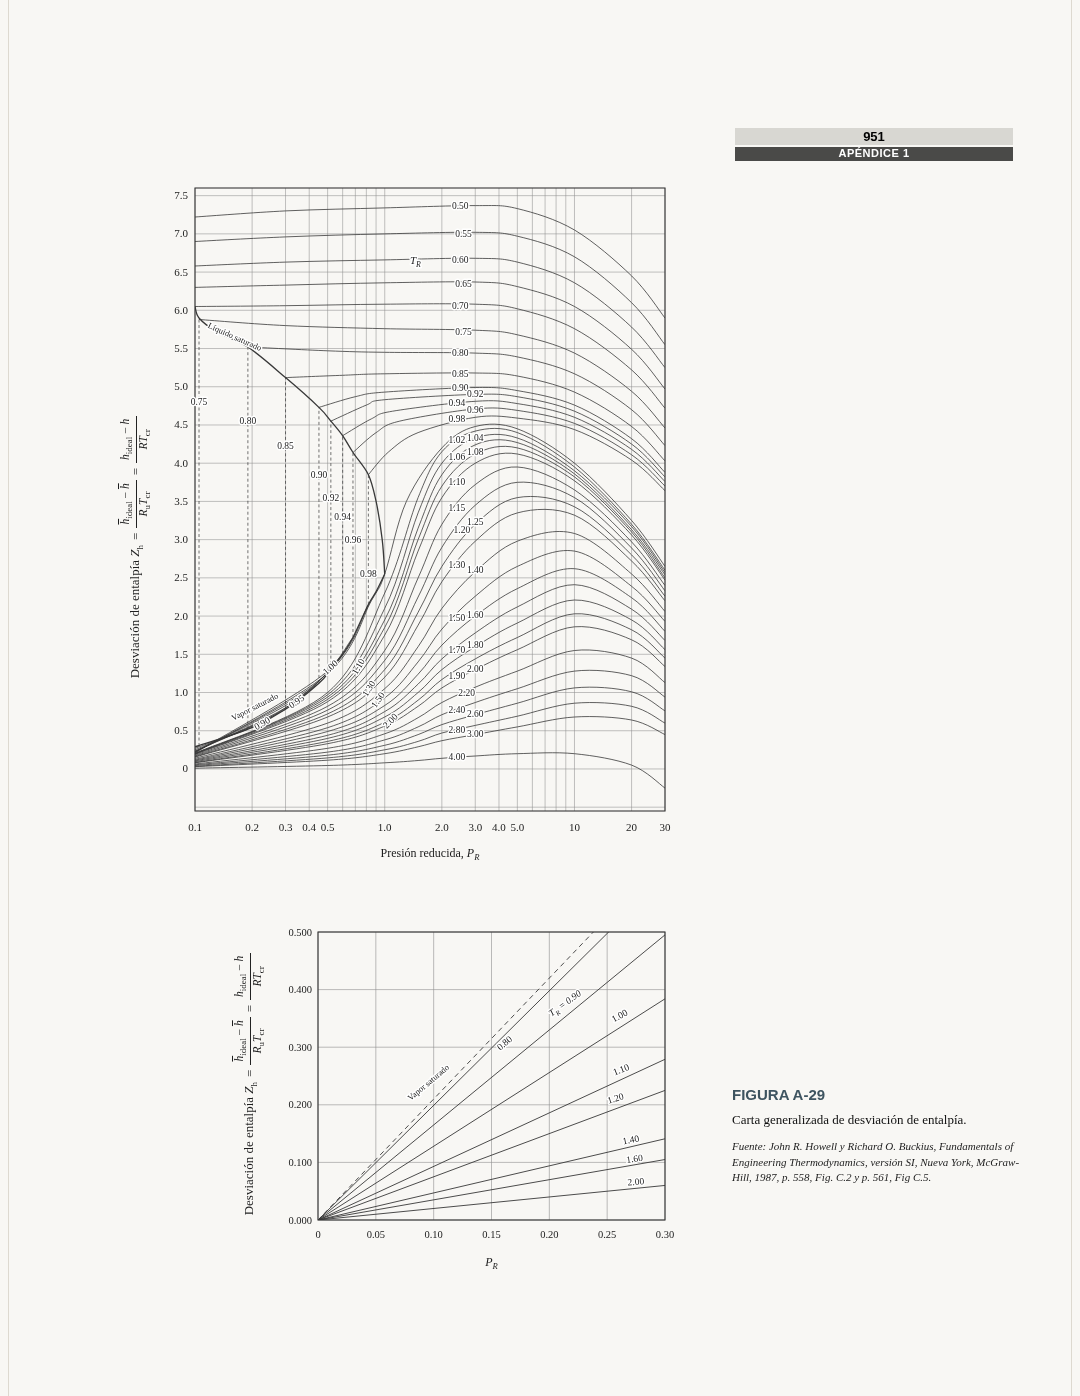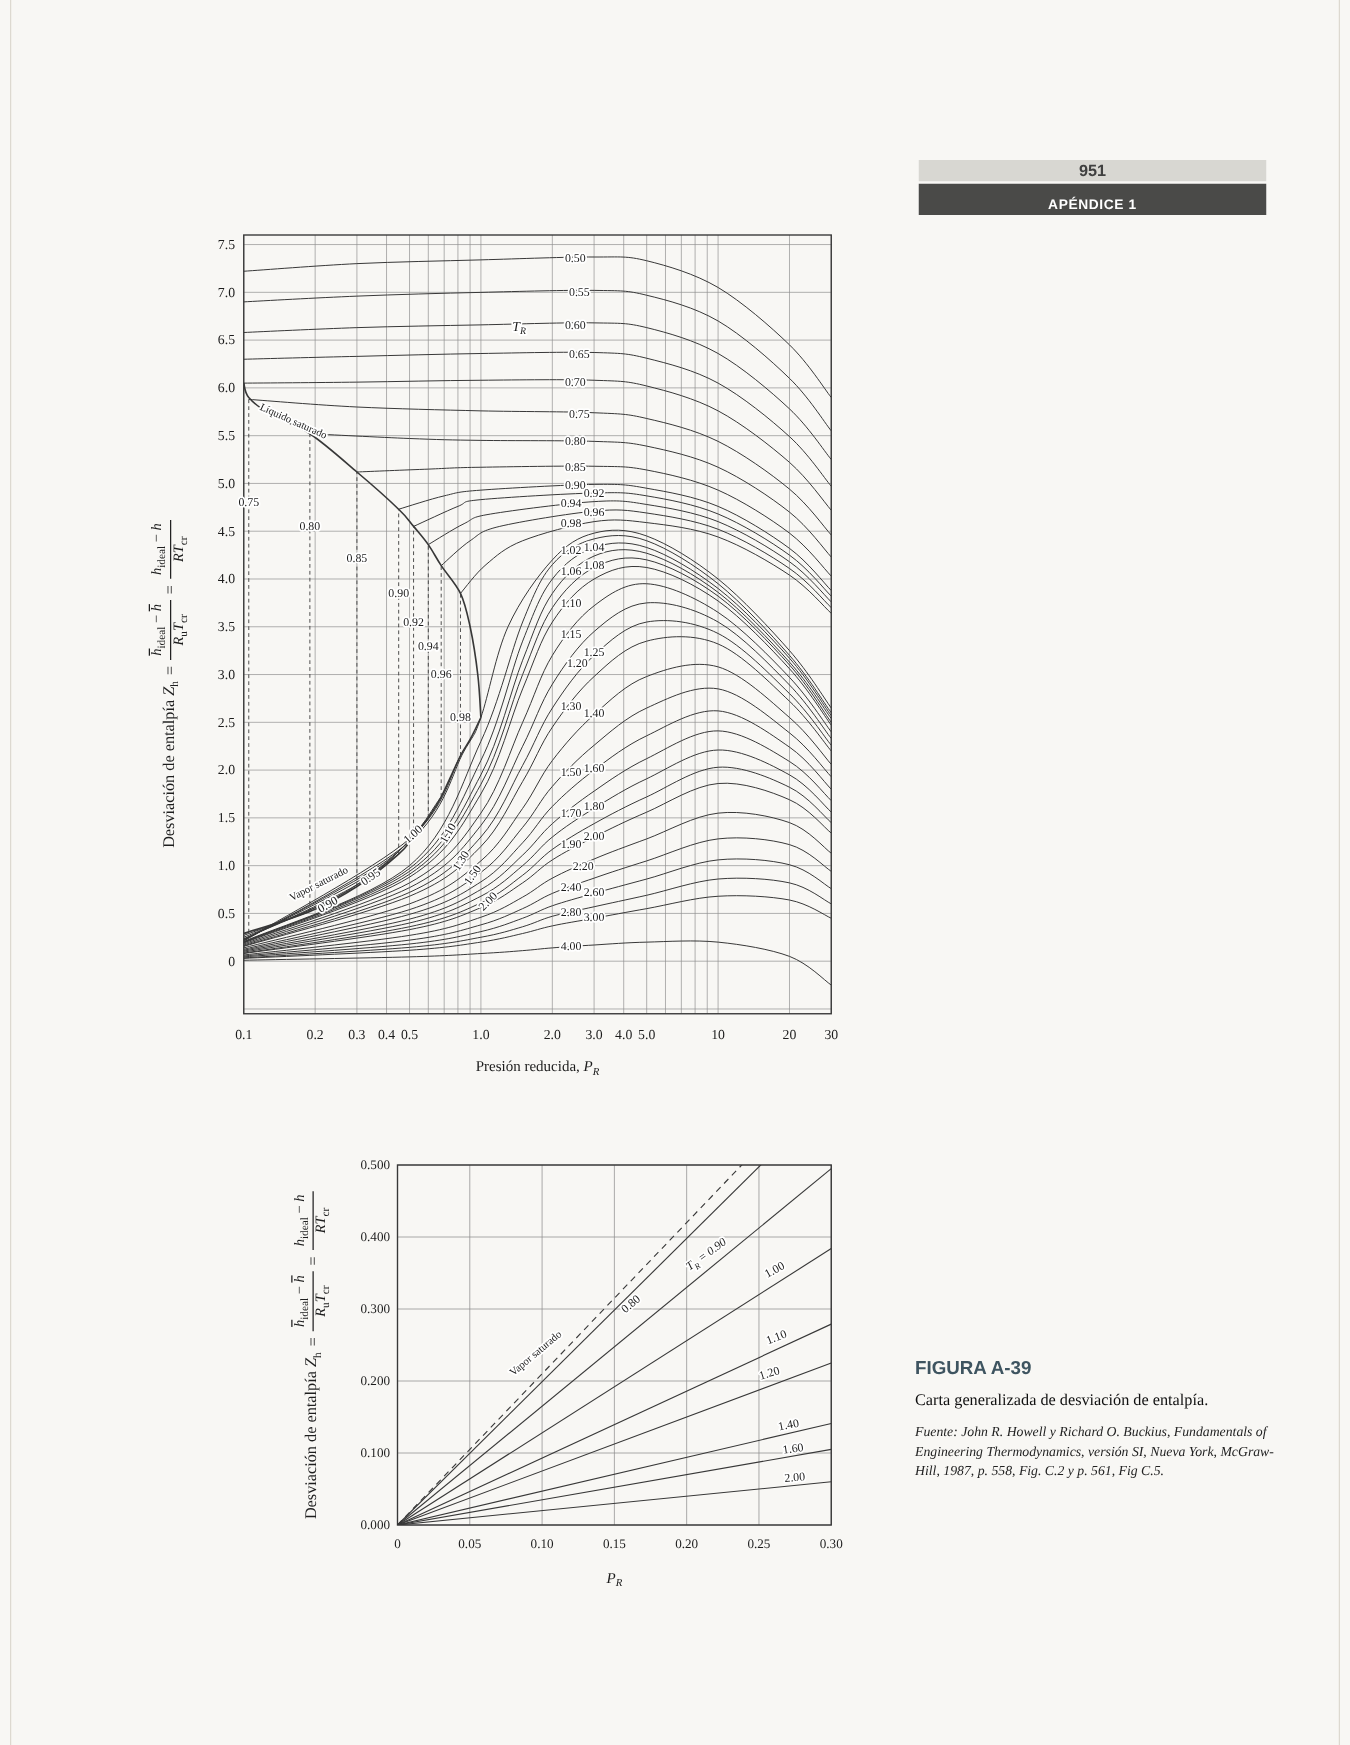--- a/index.html
+++ b/index.html
@@ -8,24 +8,24 @@
     background:#f8f7f4;
     font-family:"Liberation Serif", serif;
     color:#1e1e1e;
     overflow:hidden;
   }
   .edge{position:absolute;top:0;bottom:0;width:1px;background:#ddd9d0;}
   .edge.left{left:8px;}
   .edge.right{left:1071px;}
 
   .header-block{position:absolute;left:735px;top:128px;width:278px;}
-  .pagenum-bar{background:#d8d7d2;color:#404040;font-weight:bold;
+  .pagenum-bar{background:#d8d7d2;color:#000000;font-weight:bold;
     font-size:13px;text-align:center;padding:1px 0;font-family:"Liberation Sans",sans-serif;}
   .appendix-bar{background:#4a4a48;color:#ffffff;font-weight:bold;margin-top:2px;
-    font-size:11px;letter-spacing:0.5px;text-align:center;padding:11px 0 2px;
+    font-size:11px;letter-spacing:0.5px;text-align:center;padding:0 0 2px;
     font-family:"Liberation Sans",sans-serif;}
 
   svg{position:absolute;font-family:"Liberation Serif",serif;}
   #chart-top{left:150px;top:172px;}
   #chart-bottom{left:255px;top:918px;}
 
   .vlabel{
     position:absolute;display:flex;align-items:center;justify-content:center;
     gap:5px;height:40px;font-size:13px;color:#1e1e1e;
     transform-origin:0 0;transform:rotate(-90deg);
@@ -321,16 +321,16 @@
     <text x="57" y="305.5" text-anchor="end" font-size="10.5" fill="#1c1c1c">0.000</text>
     <text x="57" y="247.9" text-anchor="end" font-size="10.5" fill="#1c1c1c">0.100</text>
     <text x="57" y="190.29999999999998" text-anchor="end" font-size="10.5" fill="#1c1c1c">0.200</text>
     <text x="57" y="132.7" text-anchor="end" font-size="10.5" fill="#1c1c1c">0.300</text>
     <text x="57" y="75.1" text-anchor="end" font-size="10.5" fill="#1c1c1c">0.400</text>
     <text x="57" y="17.5" text-anchor="end" font-size="10.5" fill="#1c1c1c">0.500</text>
     <text x="236.5" y="348" text-anchor="middle" font-size="12" fill="#1c1c1c"><tspan font-style="italic">P</tspan><tspan dy="3" font-size="8.6" font-style="italic">R</tspan></text>
   </svg>
 
 <div class="caption">
-  <div class="fig-id">FIGURA A-39</div>
+  <div class="fig-id">FIGURA A-29</div>
   <div class="fig-title">Carta generalizada de desviación de entalpía.</div>
   <div class="fig-source">Fuente: John R. Howell y Richard O. Buckius, Fundamentals of Engineering Thermodynamics, versión SI, Nueva York, McGraw-Hill, 1987, p. 558, Fig. C.2 y p. 561, Fig C.5.</div>
 </div>
 
 </body></html>

